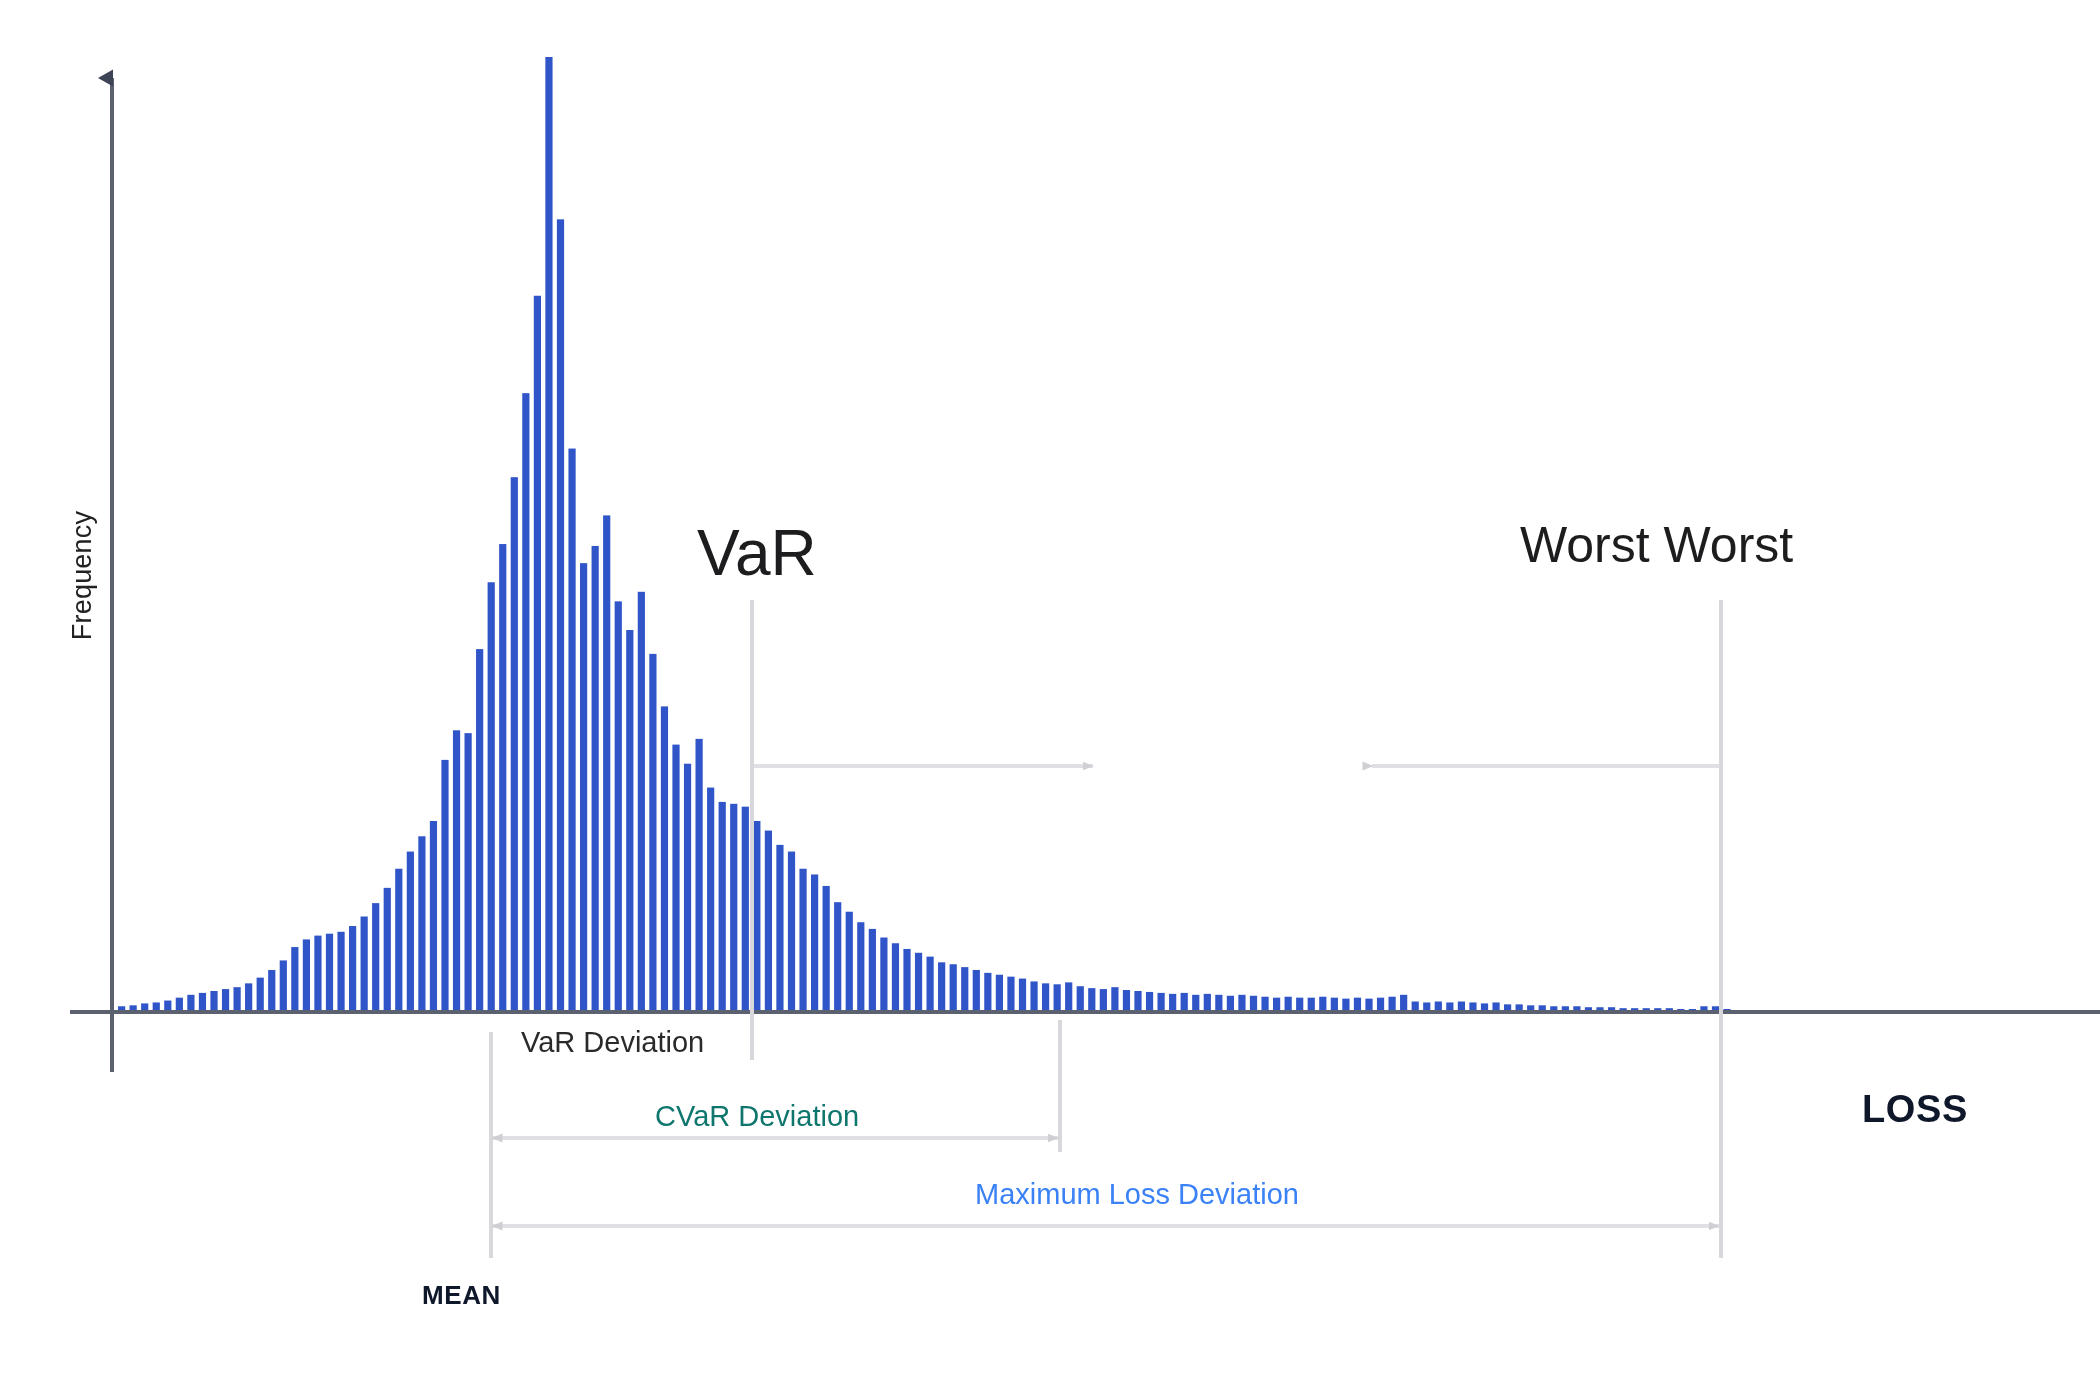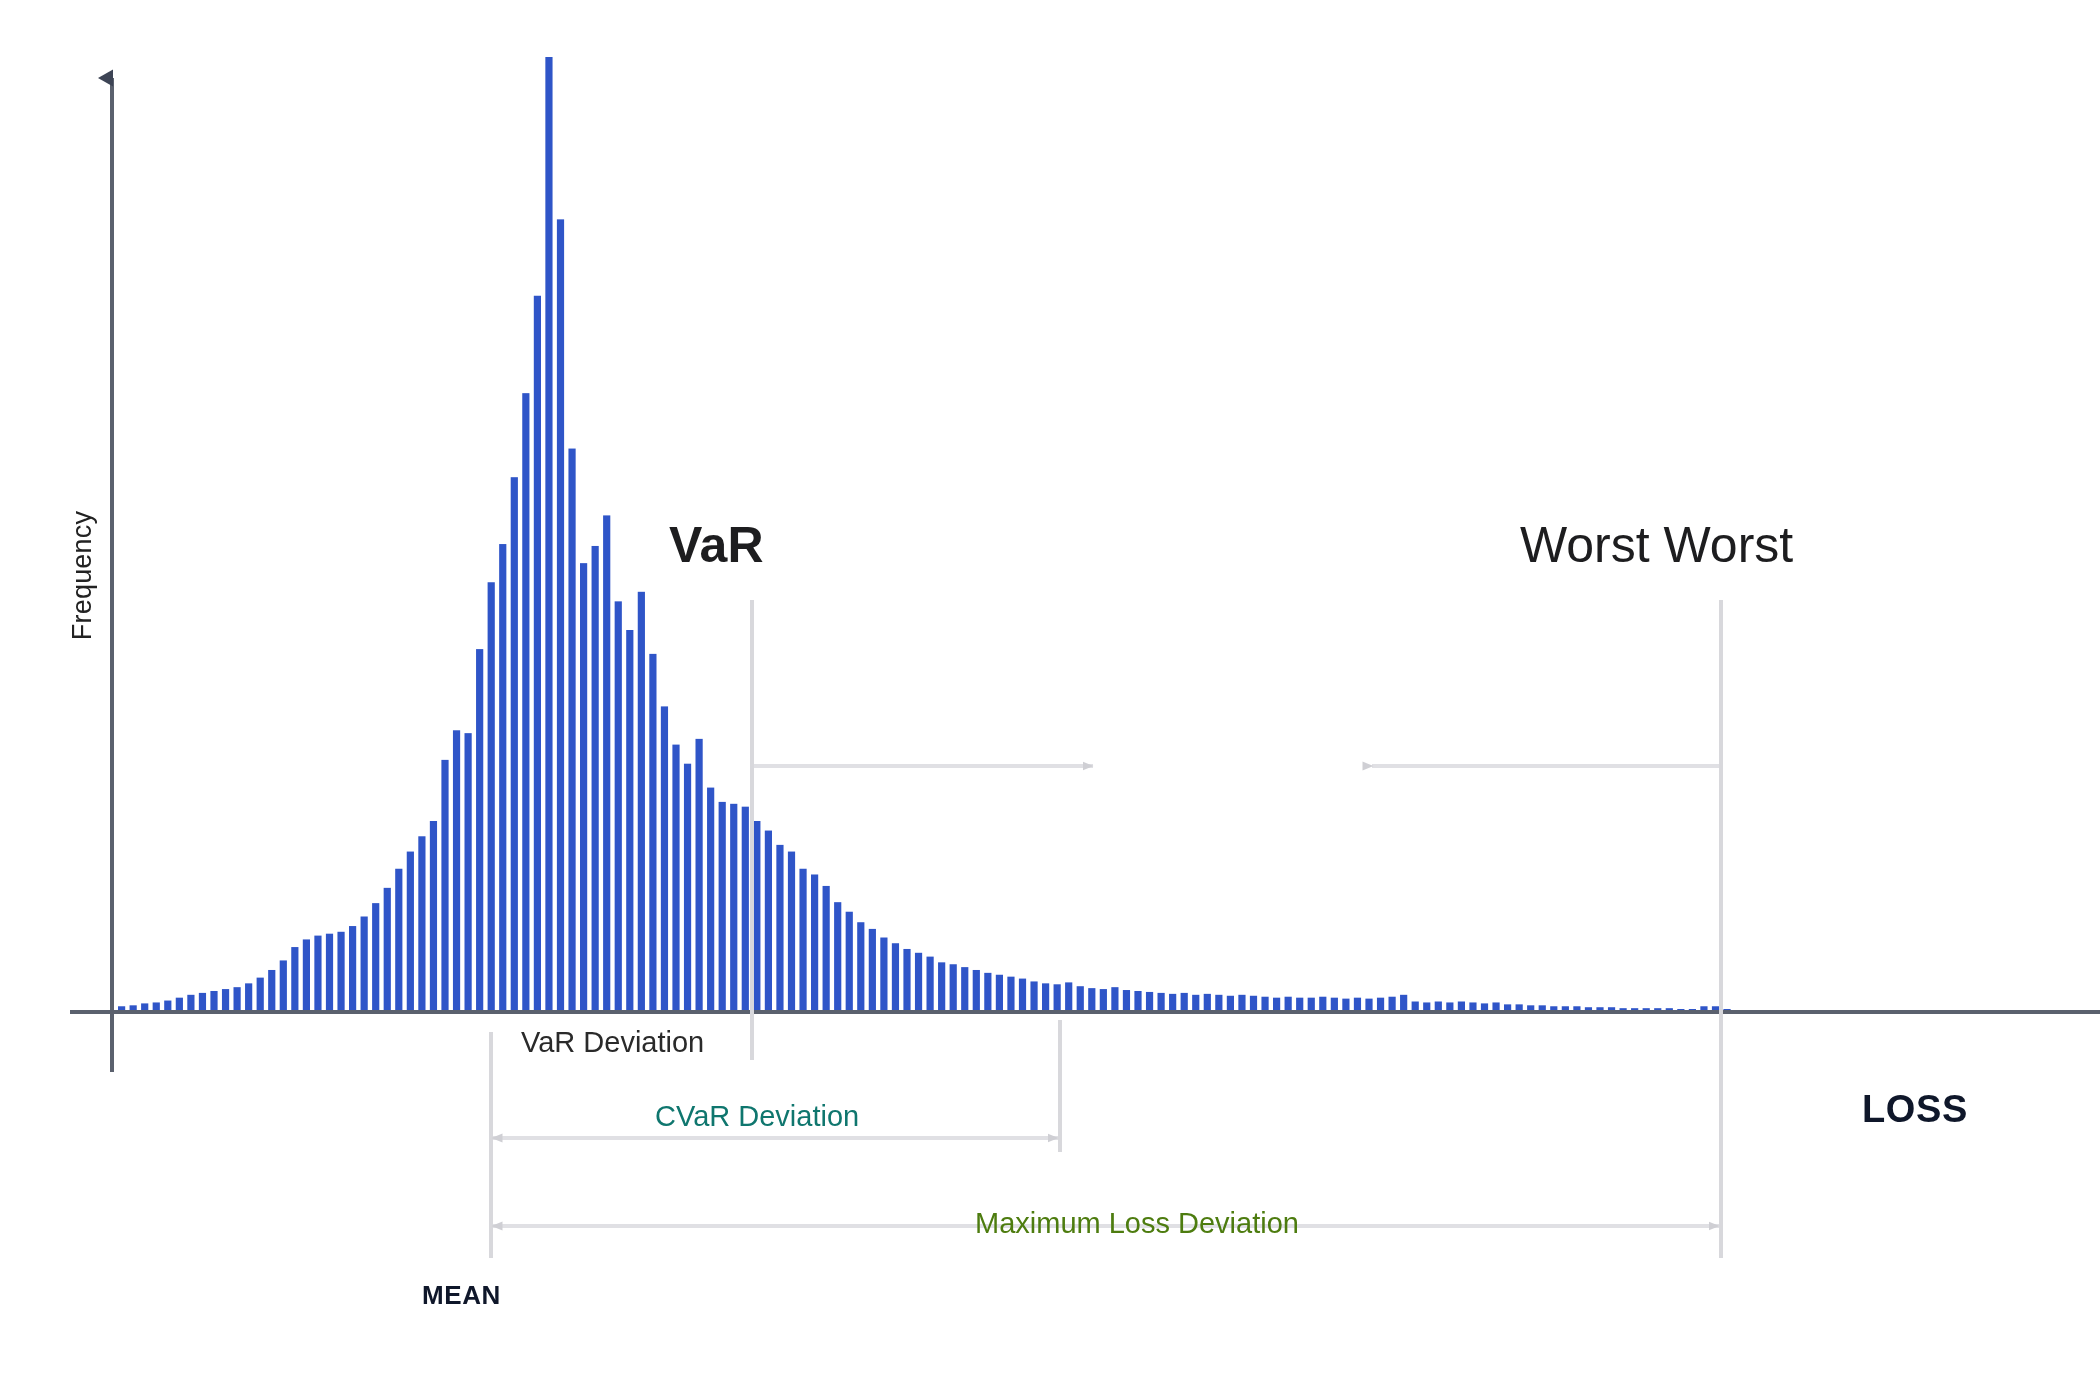--- a/index.html
+++ b/index.html
@@ -42,25 +42,24 @@
     width: 200px;
     text-align: center;
     transform: rotate(-90deg);
     transform-origin: center center;
     font-size: 27px;
     letter-spacing: 0.2px;
     color: #222;
   }
   
   #var-label {
-    left: 669px;
+    left: 697px;
     top: 516px;
-    font-size: 50px;
+    font-size: 64px;
     color: #1d1d1f;
-    font-weight: bold;
   }
   #worst-return-label {
     left: 1520px;
     top: 516px;
     font-size: 50px;
     color: #1d1d1f;
   }
   
   #probability-block {
     left: 1125px;
@@ -82,22 +81,21 @@
   #cvar-deviation-label {
     left: 655px;
     top: 1100px;
     font-size: 29px;
     color: #0f766e;
   }
   #max-loss-deviation-label {
     left: 975px;
     top: 1178px;
     font-size: 29px;
-    color: #4d7c0f;
-    margin-top: 29px;
+    color: #3b82f6;
   }
   
   #mean-label {
     left: 422px;
     top: 1280px;
     font-size: 26px;
     font-weight: bold;
     letter-spacing: 0.6px;
     color: #0f172a;
   }

